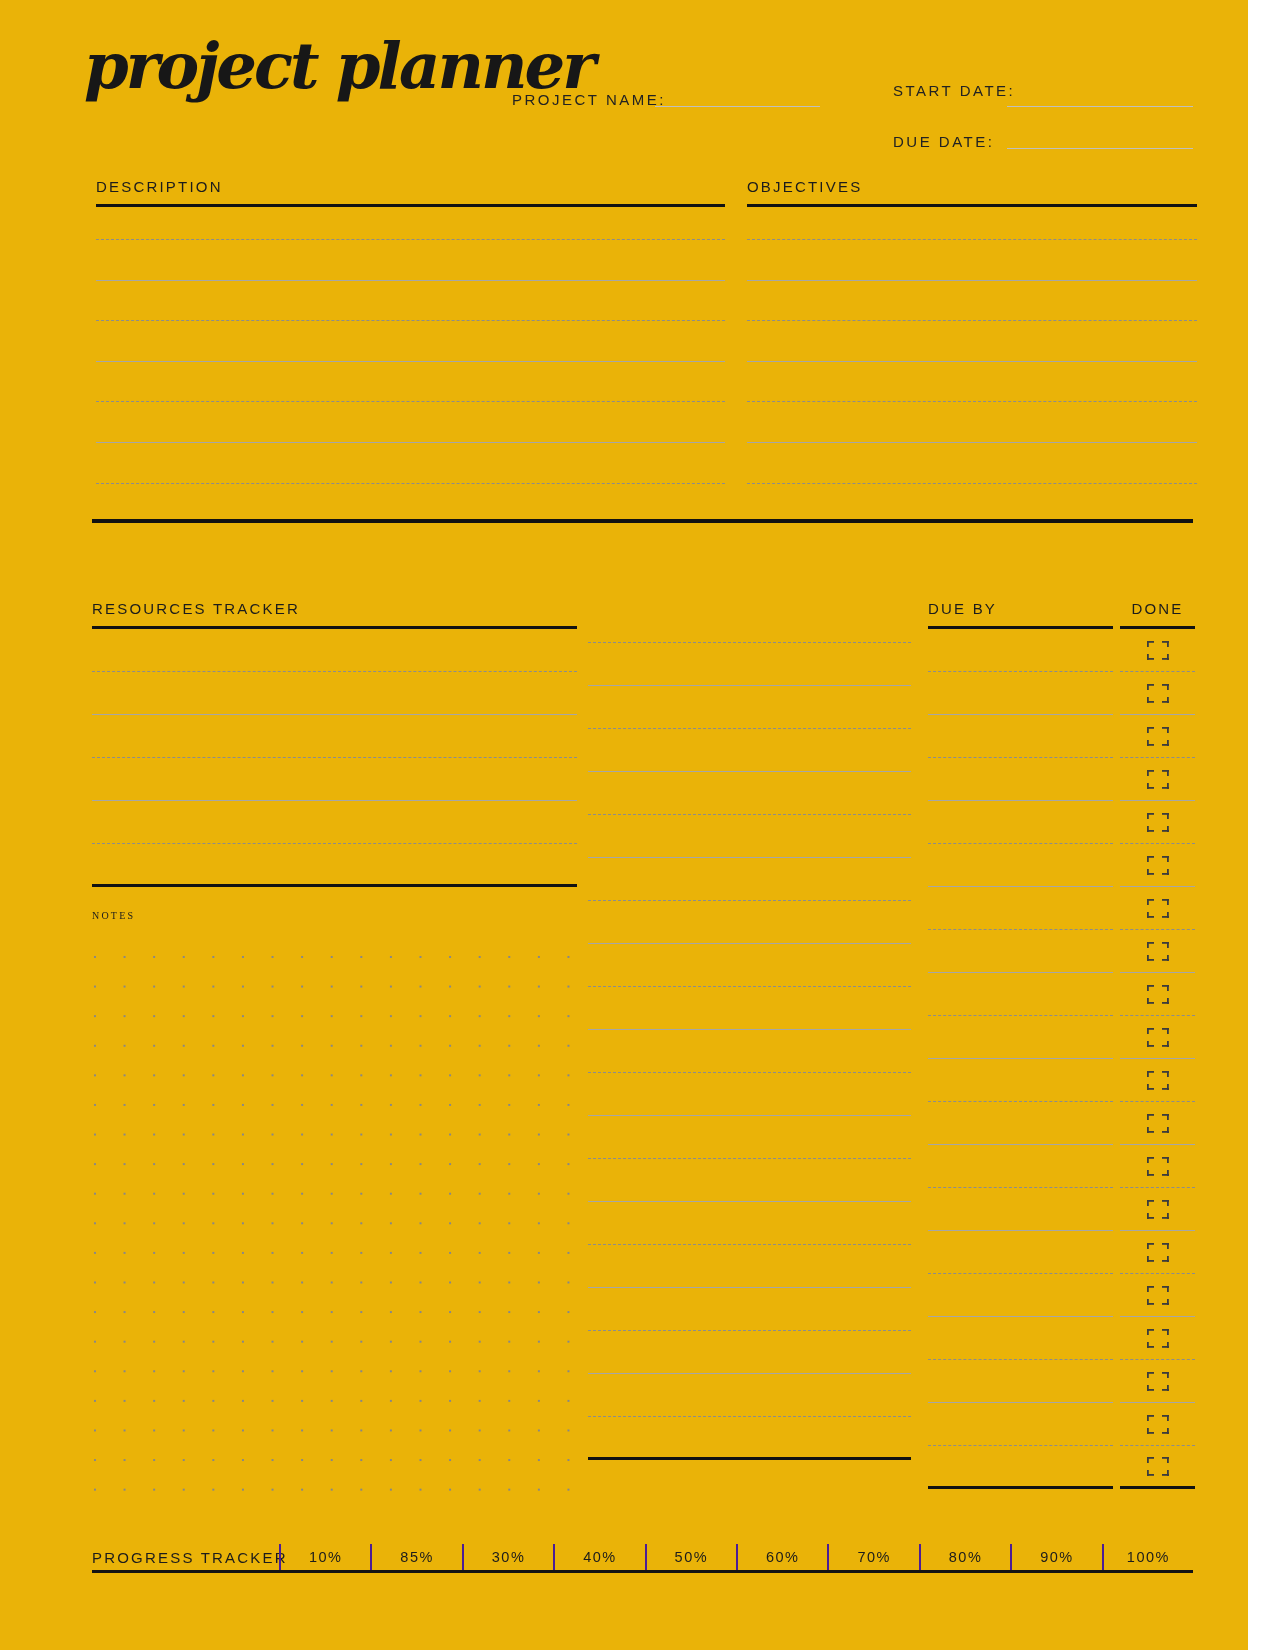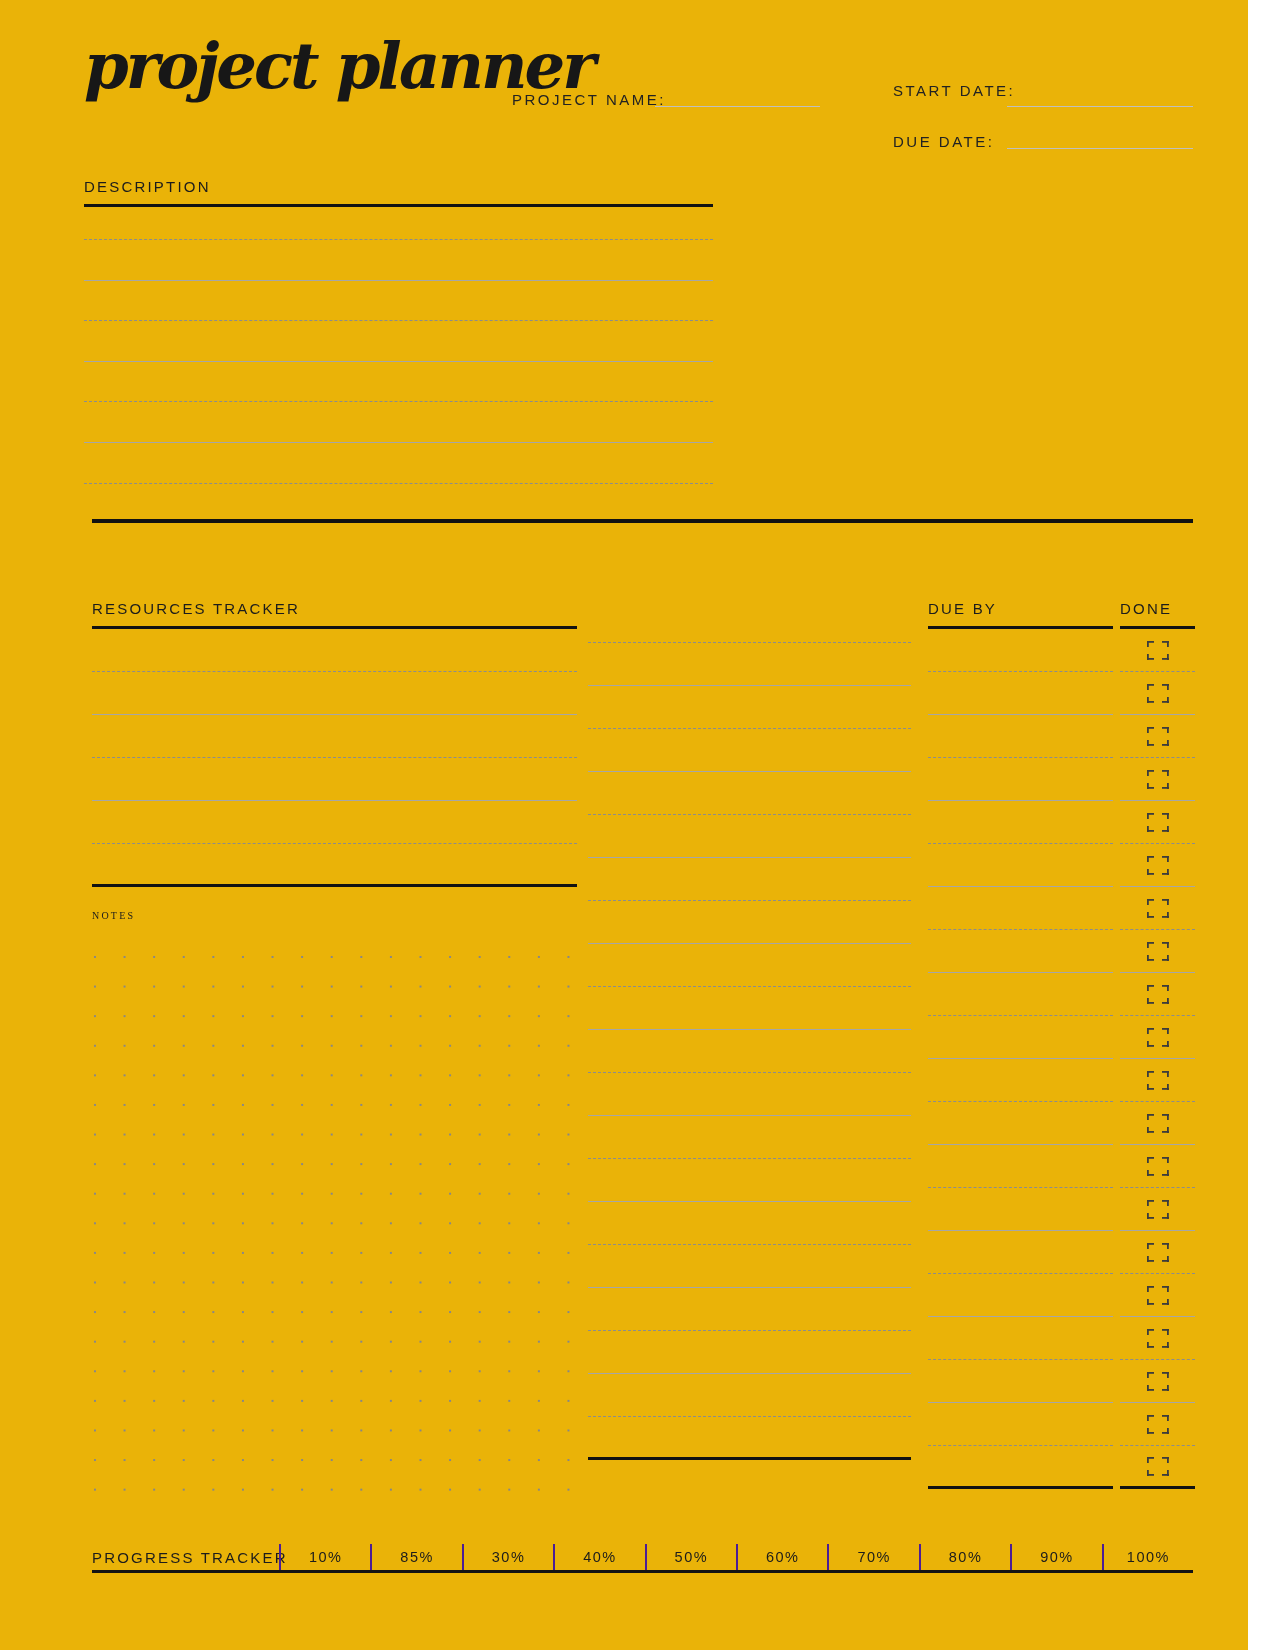--- a/index.html
+++ b/index.html
@@ -18,32 +18,32 @@
     white-space:nowrap;
   }
   .fill-line { position:absolute; height:0; border-bottom:1.5px solid #bfbfbf; }
 
   
   .sechead {
     font-size:15px; letter-spacing:2.2px; color:#1c1c1c;
     padding-bottom:8px; border-bottom:3.5px solid #121212; line-height:18px;
     white-space:nowrap;
   }
-  .sechead.center { }
+  .sechead.center { text-align:center; }
 
   
   .rrow { height:43px; display:flex; align-items:center; justify-content:center; }
   .rl-dashed { border-bottom:1px dashed #8c8c8c; }
   .rl-solid  { border-bottom:1.5px solid #a6a6a6; }
   .rl-close  { border-bottom:3.5px solid #121212; }
   .sec1 .rrow { height:40.6px; }
   .sec1 .rrow:first-child { height:33px; }
 
   
-  .sec1 { position:absolute; left:84px; top:178px; width:1101px; display:flex; gap:22px; }
+  .sec1 { position:absolute; left:96px; top:178px; width:1101px; display:flex; gap:22px; }
   .col-desc { width:629px; }
   .col-obj  { width:450px; }
 
   .divider { position:absolute; left:92px; top:519px; width:1101px; height:4px; background:#121212; }
 
   
   .sec2 { position:absolute; left:92px; top:600px; width:1103px; display:flex; }
   .col-res  { width:485px; }
   .col-task { width:323px; margin-left:11px; }
   .col-due  { width:185px; margin-left:17px; }
@@ -108,20 +108,32 @@
       <div class="rows">
           <div class="rrow rl-dashed"></div>
           <div class="rrow rl-solid"></div>
           <div class="rrow rl-dashed"></div>
           <div class="rrow rl-solid"></div>
           <div class="rrow rl-dashed"></div>
           <div class="rrow rl-solid"></div>
           <div class="rrow rl-dashed"></div>
         </div>
     </div>
+    <div class="col-obj">
+      <div class="sechead">OBJECTIVES</div>
+      <div class="rows">
+          <div class="rrow rl-dashed"></div>
+          <div class="rrow rl-solid"></div>
+          <div class="rrow rl-dashed"></div>
+          <div class="rrow rl-solid"></div>
+          <div class="rrow rl-dashed"></div>
+          <div class="rrow rl-solid"></div>
+          <div class="rrow rl-dashed"></div>
+        </div>
+    </div>
   </div>
 
   <div class="divider"></div>
 
   <div class="sec2">
 
     <div class="col-res">
       <div class="sechead">RESOURCES TRACKER</div>
       <div class="rows">
           <div class="rrow rl-dashed"></div>

